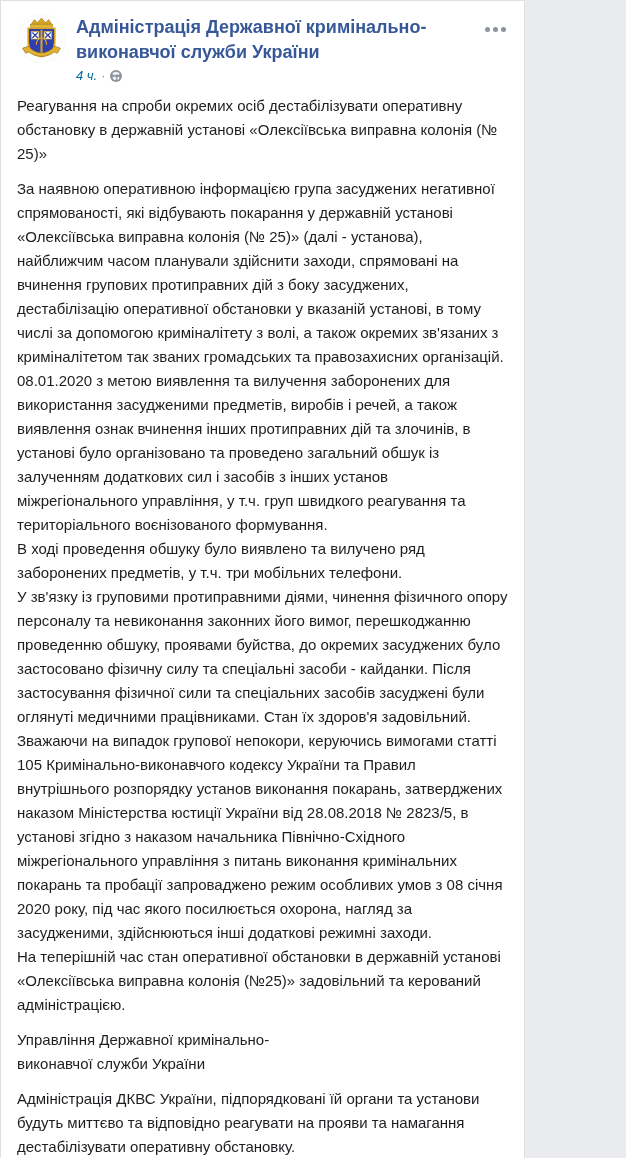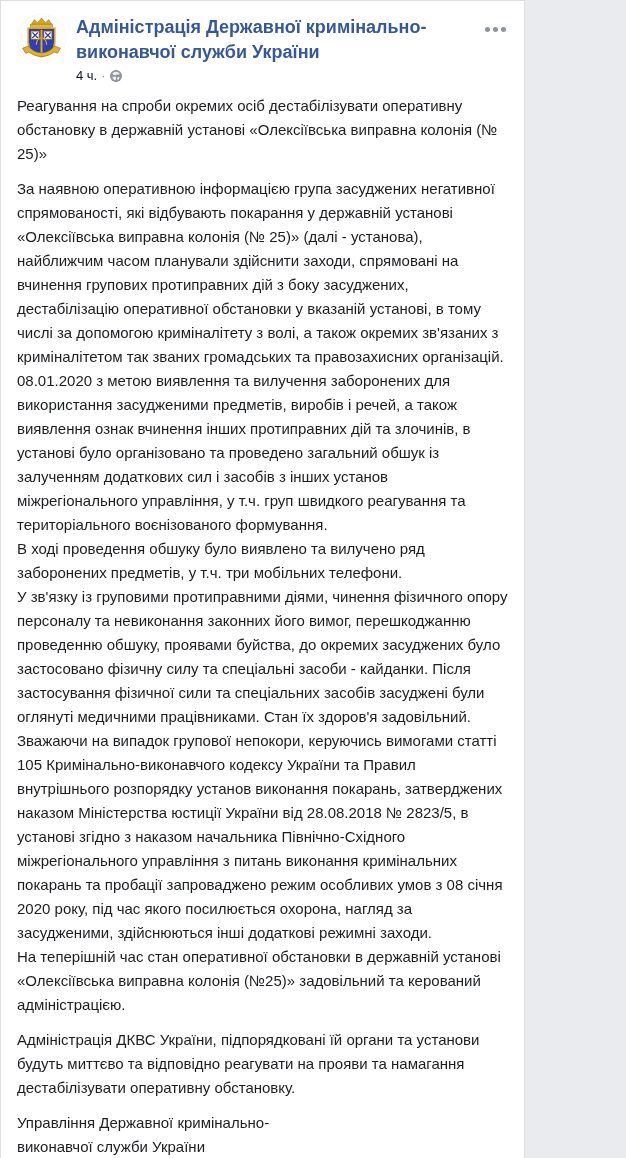--- a/index.html
+++ b/index.html
@@ -48,23 +48,24 @@
   }
   .meta {
     display: flex;
     align-items: center;
     margin-top: 3px;
     color: #90949c;
     font-size: 13px;
     line-height: 16px;
   }
   .meta a {
-    color: #0f172a;
+    color: #0369a1;
     text-decoration: none;
     cursor: pointer;
+    font-style: italic;
   }
   .meta .sep { margin: 0 4px; }
   .globe-icon { display: inline-flex; }
   .more-button {
     position: absolute;
     top: 22px; right: 16px;
     border: 0; background: transparent;
     padding: 4px 2px;
     cursor: pointer;
     display: flex; gap: 3px;
@@ -140,19 +141,19 @@
     </header>
 
     <div class="post-body">
       <p>Реагування на спроби окремих осіб дестабілізувати оперативну обстановку в державній установі «Олексіївська виправна колонія (№ 25)»</p>
       <p>За наявною оперативною інформацією група засуджених негативної спрямованості, які відбувають покарання у державній установі «Олексіївська виправна колонія (№ 25)» (далі - установа), найближчим часом планували здійснити заходи, спрямовані на вчинення групових протиправних дій з боку засуджених, дестабілізацію оперативної обстановки у вказаній установі, в тому числі за допомогою криміналітету з волі, а також окремих зв'язаних з криміналітетом так званих громадських та правозахисних організацій.
 08.01.2020 з метою виявлення та вилучення заборонених для використання засудженими предметів, виробів і речей, а також виявлення ознак вчинення інших протиправних дій та злочинів, в установі було організовано та проведено загальний обшук із залученням додаткових сил і засобів з інших установ міжрегіонального управління, у т.ч. груп швидкого реагування та територіального воєнізованого формування.
 В ході проведення обшуку було виявлено та вилучено ряд заборонених предметів, у т.ч. три мобільних телефони.
 У зв'язку із груповими протиправними діями, чинення фізичного опору персоналу та невиконання законних його вимог, перешкоджанню проведенню обшуку, проявами буйства, до окремих засуджених було застосовано фізичну силу та спеціальні засоби - кайданки. Після застосування фізичної сили та спеціальних засобів засуджені були оглянуті медичними працівниками. Стан їх здоров'я задовільний.
 Зважаючи на випадок групової непокори, керуючись вимогами статті 105 Кримінально-виконавчого кодексу України та Правил внутрішнього розпорядку установ виконання покарань, затверджених наказом Міністерства юстиції України від 28.08.2018 № 2823/5, в установі згідно з наказом начальника Північно-Східного міжрегіонального управління з питань виконання кримінальних покарань та пробації запроваджено режим особливих умов з 08 січня 2020 року, під час якого посилюється охорона, нагляд за засудженими, здійснюються інші додаткові режимні заходи.
 На теперішній час стан оперативної обстановки в державній установі «Олексіївська виправна колонія (№25)» задовільний та керований адміністрацією.</p>
-      <p>Адміністрація ДКВС України, підпорядковані їй органи та установи будуть миттєво та відповідно реагувати на прояви та намагання дестабілізувати оперативну обстановку.</p>
       <p>Управління Державної кримінально-
 виконавчої служби України</p>
+      <p>Адміністрація ДКВС України, підпорядковані їй органи та установи будуть миттєво та відповідно реагувати на прояви та намагання дестабілізувати оперативну обстановку.</p>
     </div>
 
   </article>
 </div>
 
 </body></html>

